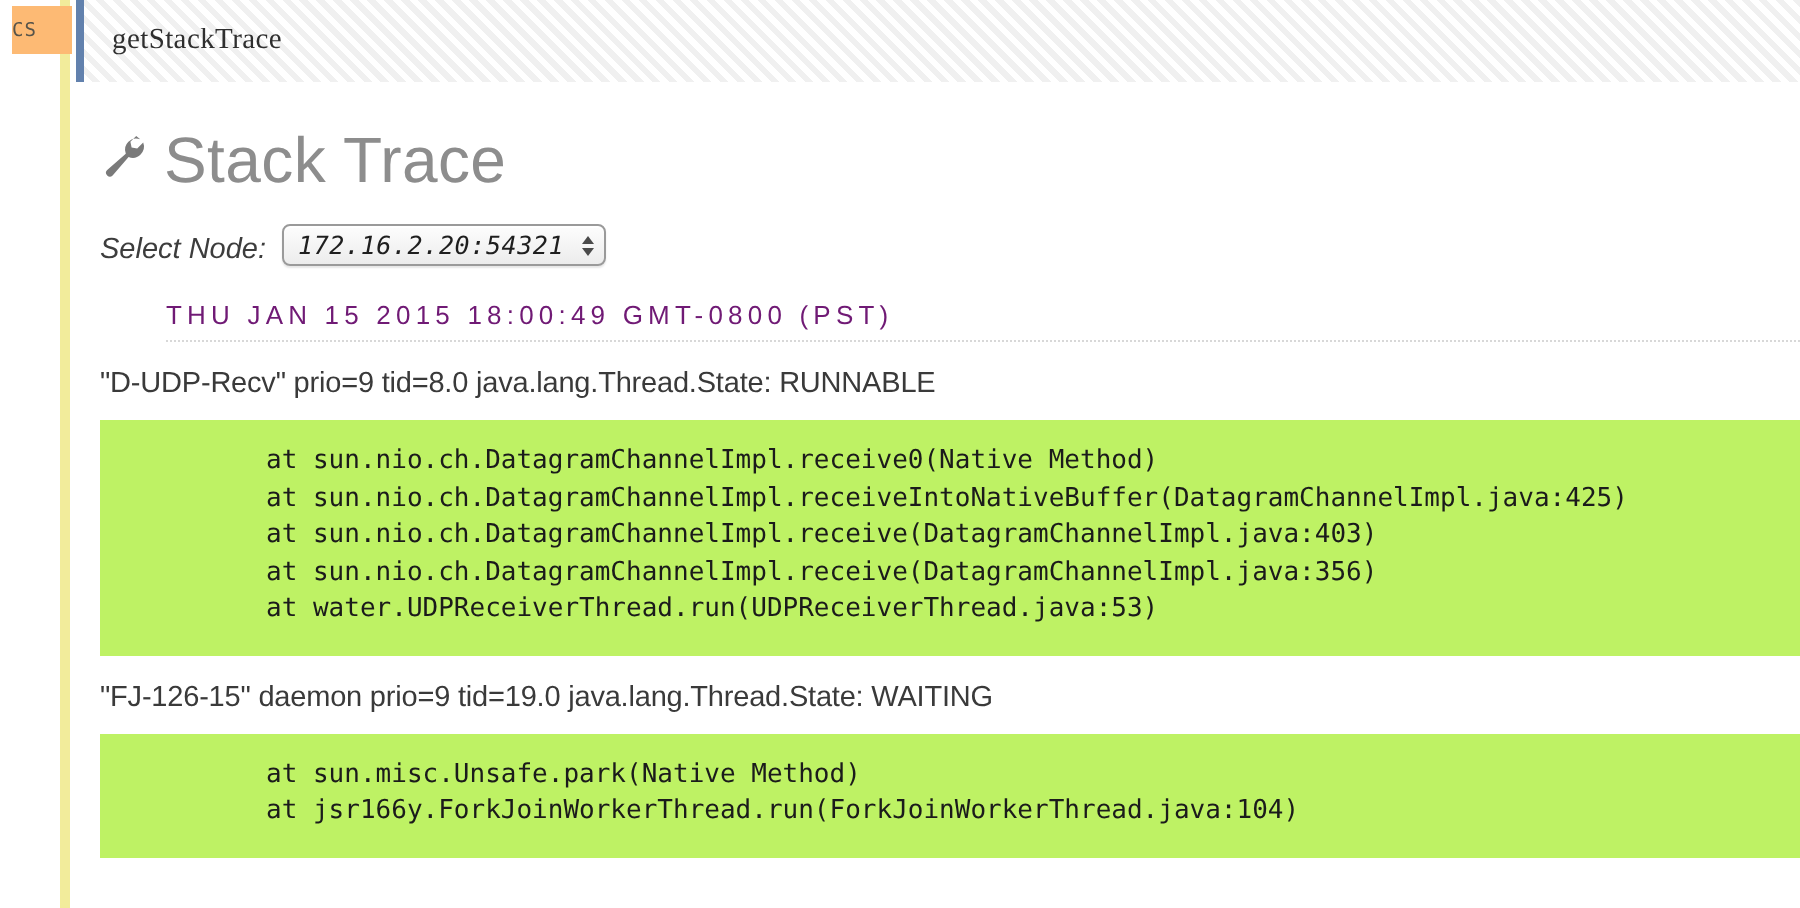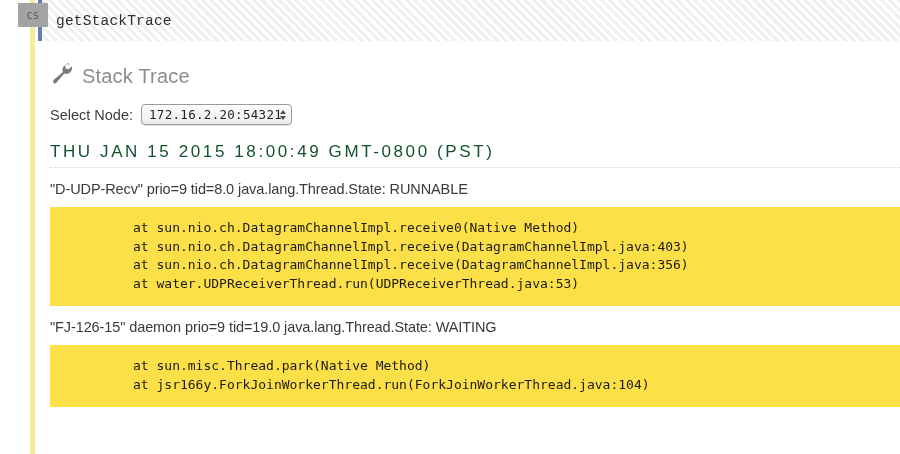--- a/index.html
+++ b/index.html
@@ -22,32 +22,31 @@
     position: absolute;
     left: 30px;
     top: 0;
     width: 5px;
     height: 454px;
     background: #f2ec9b;
     z-index: 3;
   }
   #cell-badge {
     position: absolute;
-    left: 18px;
+    left: 6px;
     top: 3px;
     width: 30px;
     height: 24px;
-    background: #a3a3a3;
+    background: #fdba74;
     color: #57544a;
     font-size: 9.5px;
     font-family: "DejaVu Sans Mono", monospace;
     letter-spacing: 0.5px;
     display: flex;
     align-items: center;
-    justify-content: center;
     z-index: 4;
   }
 
   
   #prompt-row {
     position: absolute;
     left: 38px;
     top: 0;
     right: 0;
     height: 41px;
@@ -57,21 +56,21 @@
       #ffffff 0px, #ffffff 3px,
       #f0f0f0 3px, #f0f0f0 6px
     );
     border-left: 4px solid #6281ad;
     display: flex;
     align-items: center;
     z-index: 2;
   }
   #prompt-text {
     padding-left: 14px;
-    font-family: Liberation Mono, monospace;
+    font-family: Liberation Serif, serif;
     font-size: 14.5px;
     color: #2f2f2f;
     letter-spacing: 0.2px;
   }
 
   
   #output {
     position: absolute;
     left: 35px;
     top: 41px;
@@ -84,45 +83,46 @@
 
   .inner { padding-left: 15px; padding-right: 0px; }
 
   
   #section-title {
     display: flex;
     align-items: center;
     gap: 8px;
     margin: 0;
     padding-top: 20px;
-    font-size: 20px;
+    font-size: 32px;
     font-weight: 400;
     color: #8d8d8d;
     letter-spacing: 0.2px;
   }
   #section-title .title-text { line-height: 1; }
   .wrench-icon { flex: 0 0 auto; display: block; }
 
   
   #node-row {
     display: flex;
-    align-items: center;
+    align-items: flex-end;
     gap: 8px;
     margin-top: 14px;
     font-size: 14.5px;
     color: #3d3d3d;
+    font-style: italic;
   }
   #node-select {
     font-family: "DejaVu Sans Mono", monospace;
     font-size: 12.5px;
     color: #1f1f1f;
     background: linear-gradient(to bottom, #fdfdfd 0%, #ececec 100%);
     border: 1px solid #9a9a9a;
     border-radius: 4px;
-    padding: 2px 9px 2px 7px;
+    padding: 2px 20px 2px 7px;
     height: 21px;
     line-height: 16px;
     position: relative;
     box-shadow: inset 0 1px 0 #ffffff, 0 1px 1px rgba(0,0,0,0.10);
     display: inline-flex;
     align-items: center;
     letter-spacing: 0.3px;
   }
   #node-select .stepper {
     position: absolute;
@@ -139,39 +139,40 @@
     border-left: 3.5px solid transparent;
     border-right: 3.5px solid transparent;
   }
   .tri-up { border-bottom: 4px solid #4a4a4a; }
   .tri-dn { border-top: 4px solid #4a4a4a; }
 
   
   #timestamp {
     margin-top: 17px;
     padding-bottom: 5px;
-    font-size: 17px;
-    color: #14532d;
+    font-size: 13px;
+    color: #701a75;
     letter-spacing: 2.6px;
     border-bottom: 1px dotted #d8d8d8;
     margin-right: 0px;
+    margin-left: 33px;
   }
 
   
   .thread-line {
     margin-top: 13px;
     font-size: 14.5px;
     color: #3a3a3a;
     letter-spacing: -0.1px;
   }
 
   
   .stack-block {
     margin-top: 10px;
-    background: #fde047;
+    background: #bef264;
     padding: 12px 0 13px 0;
     font-family: "DejaVu Sans Mono", monospace;
     font-size: 13px;
     line-height: 18.5px;
     color: #1b1b1b;
   }
   .stack-block .frame {
     padding-left: 83px;
     white-space: pre;
   }
@@ -210,25 +211,26 @@
         </span>
       </span>
     </div>
 
     <div id="timestamp">THU JAN 15 2015 18:00:49 GMT-0800 (PST)</div>
 
     <div id="threads">
         <div class="thread-line">"D-UDP-Recv" prio=9 tid=8.0 java.lang.Thread.State: RUNNABLE</div>
         <div class="stack-block">
           <div class="frame">at sun.nio.ch.DatagramChannelImpl.receive0(Native Method)</div>
+          <div class="frame">at sun.nio.ch.DatagramChannelImpl.receiveIntoNativeBuffer(DatagramChannelImpl.java:425)</div>
           <div class="frame">at sun.nio.ch.DatagramChannelImpl.receive(DatagramChannelImpl.java:403)</div>
           <div class="frame">at sun.nio.ch.DatagramChannelImpl.receive(DatagramChannelImpl.java:356)</div>
           <div class="frame">at water.UDPReceiverThread.run(UDPReceiverThread.java:53)</div>
         </div>
         <div class="thread-line">"FJ-126-15" daemon prio=9 tid=19.0 java.lang.Thread.State: WAITING</div>
         <div class="stack-block">
-          <div class="frame">at sun.misc.Thread.park(Native Method)</div>
+          <div class="frame">at sun.misc.Unsafe.park(Native Method)</div>
           <div class="frame">at jsr166y.ForkJoinWorkerThread.run(ForkJoinWorkerThread.java:104)</div>
         </div>
       </div>
 
   </div>
 </div>
 
 </body></html>

